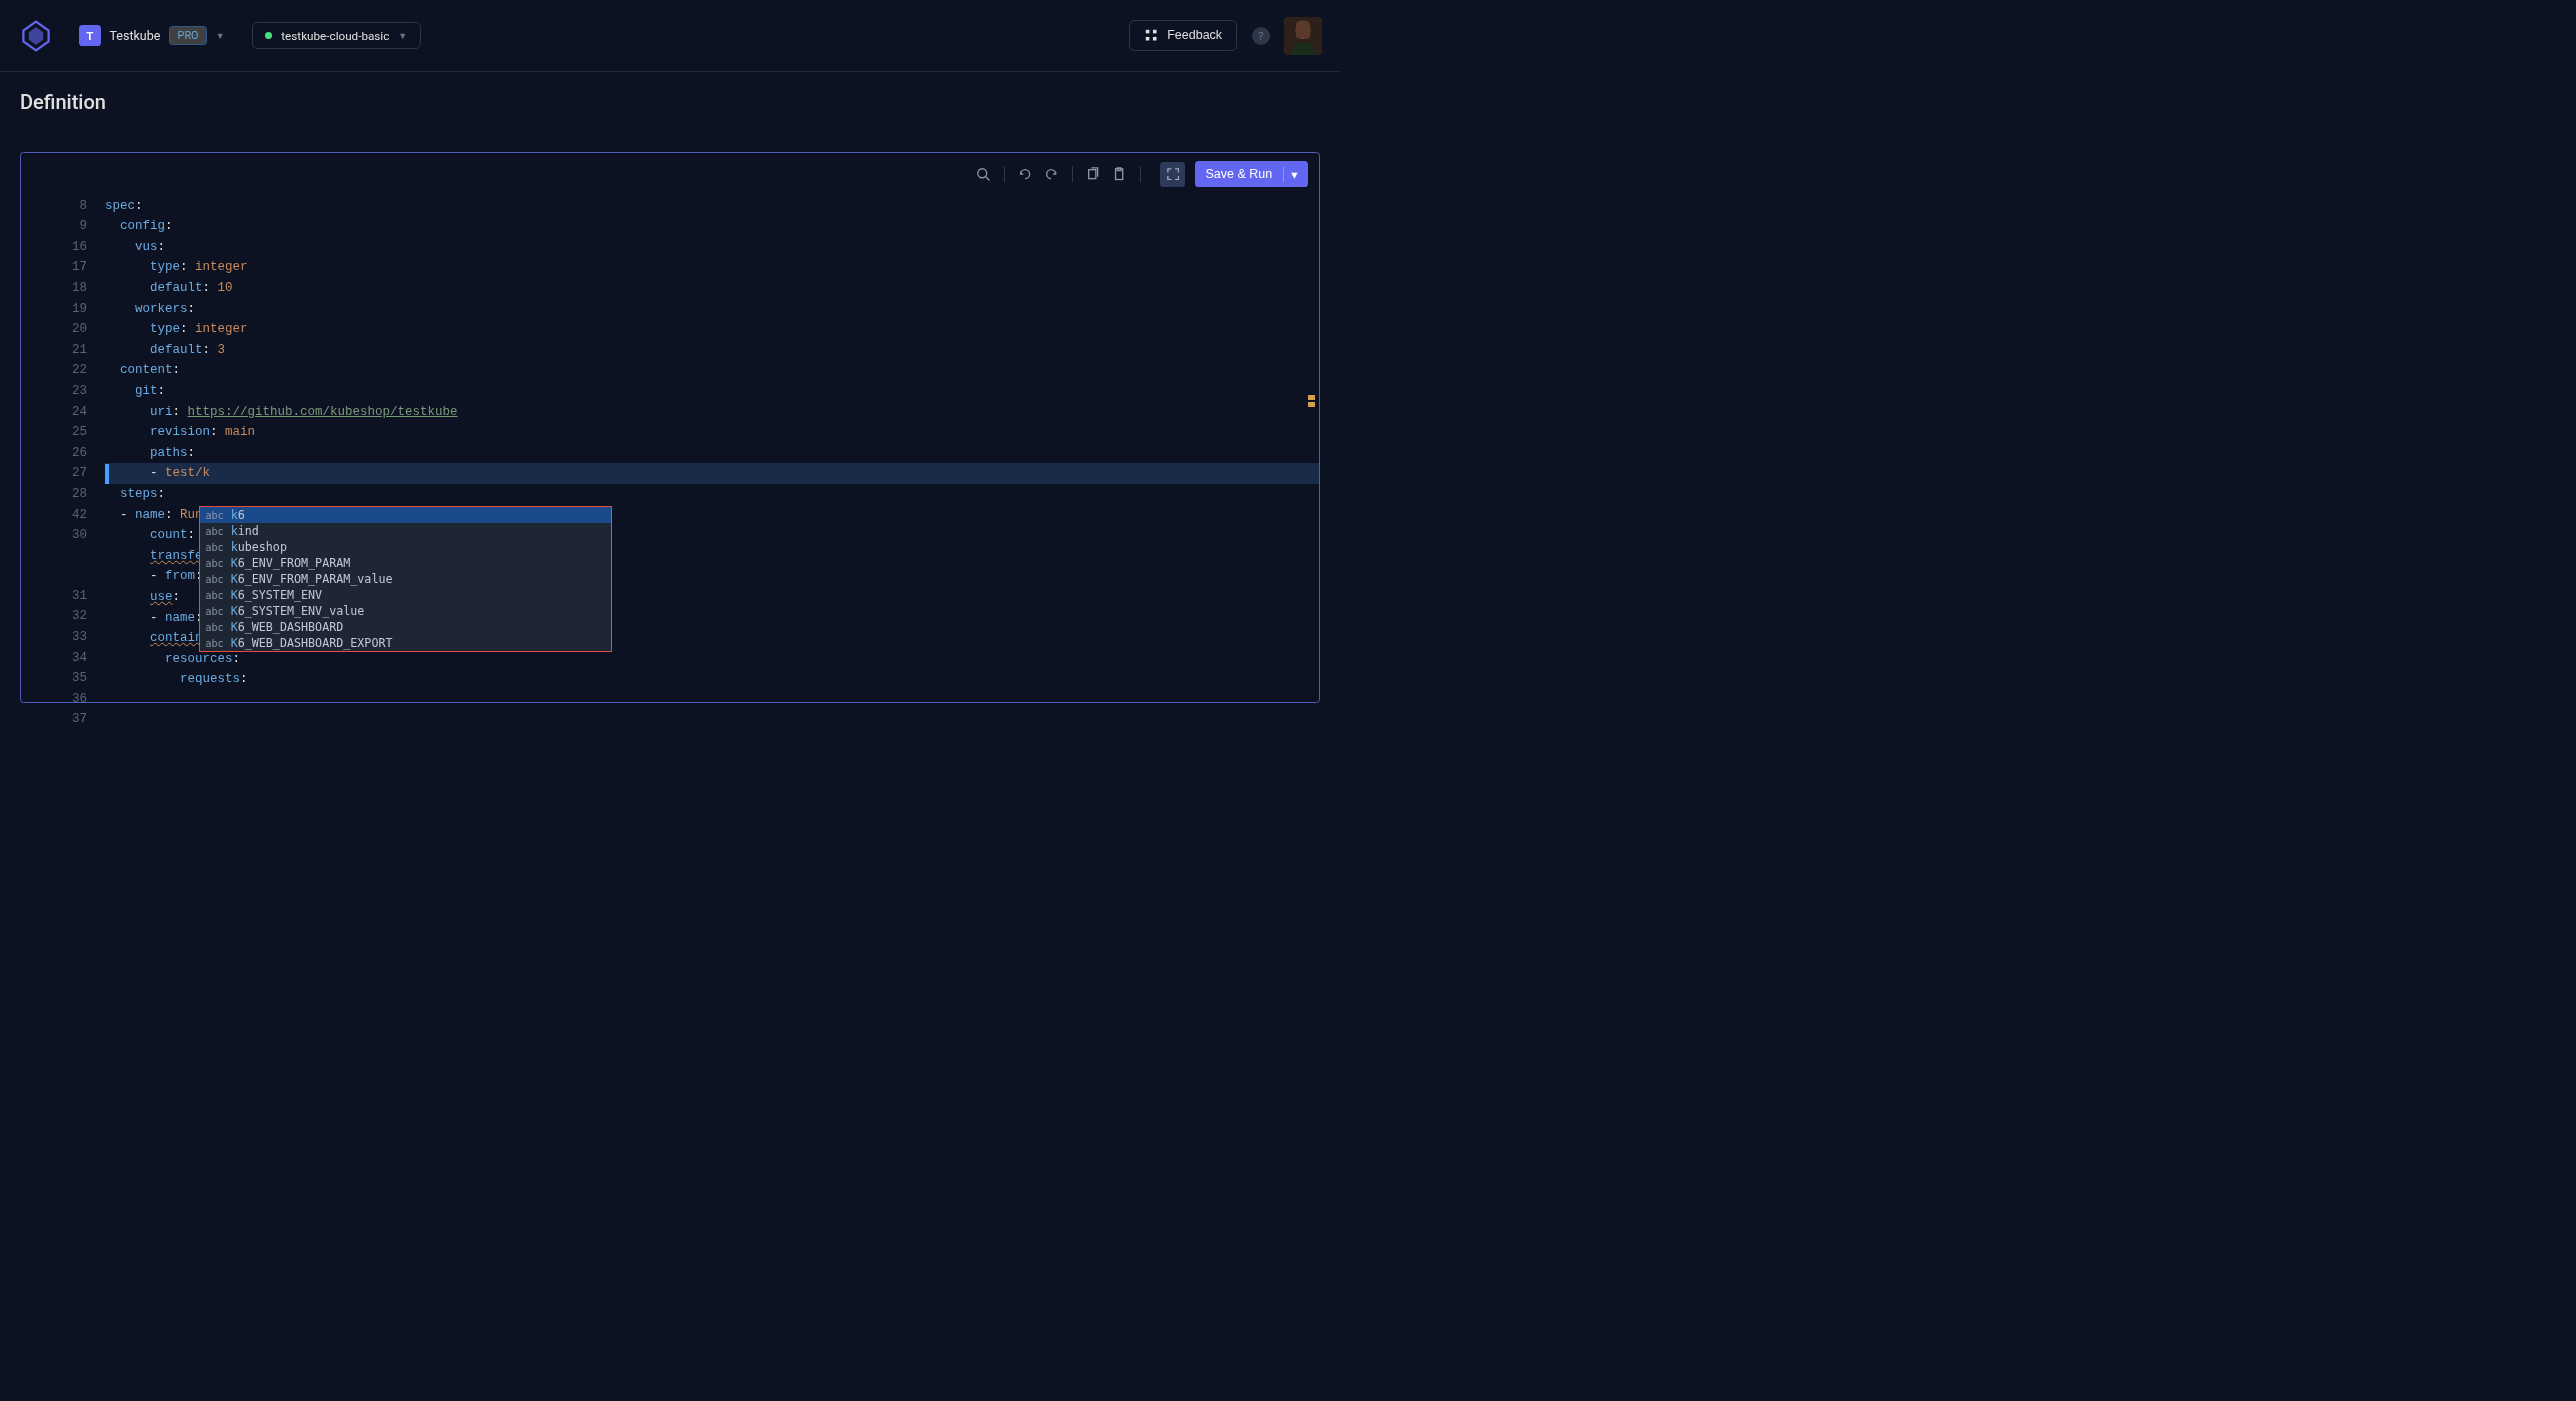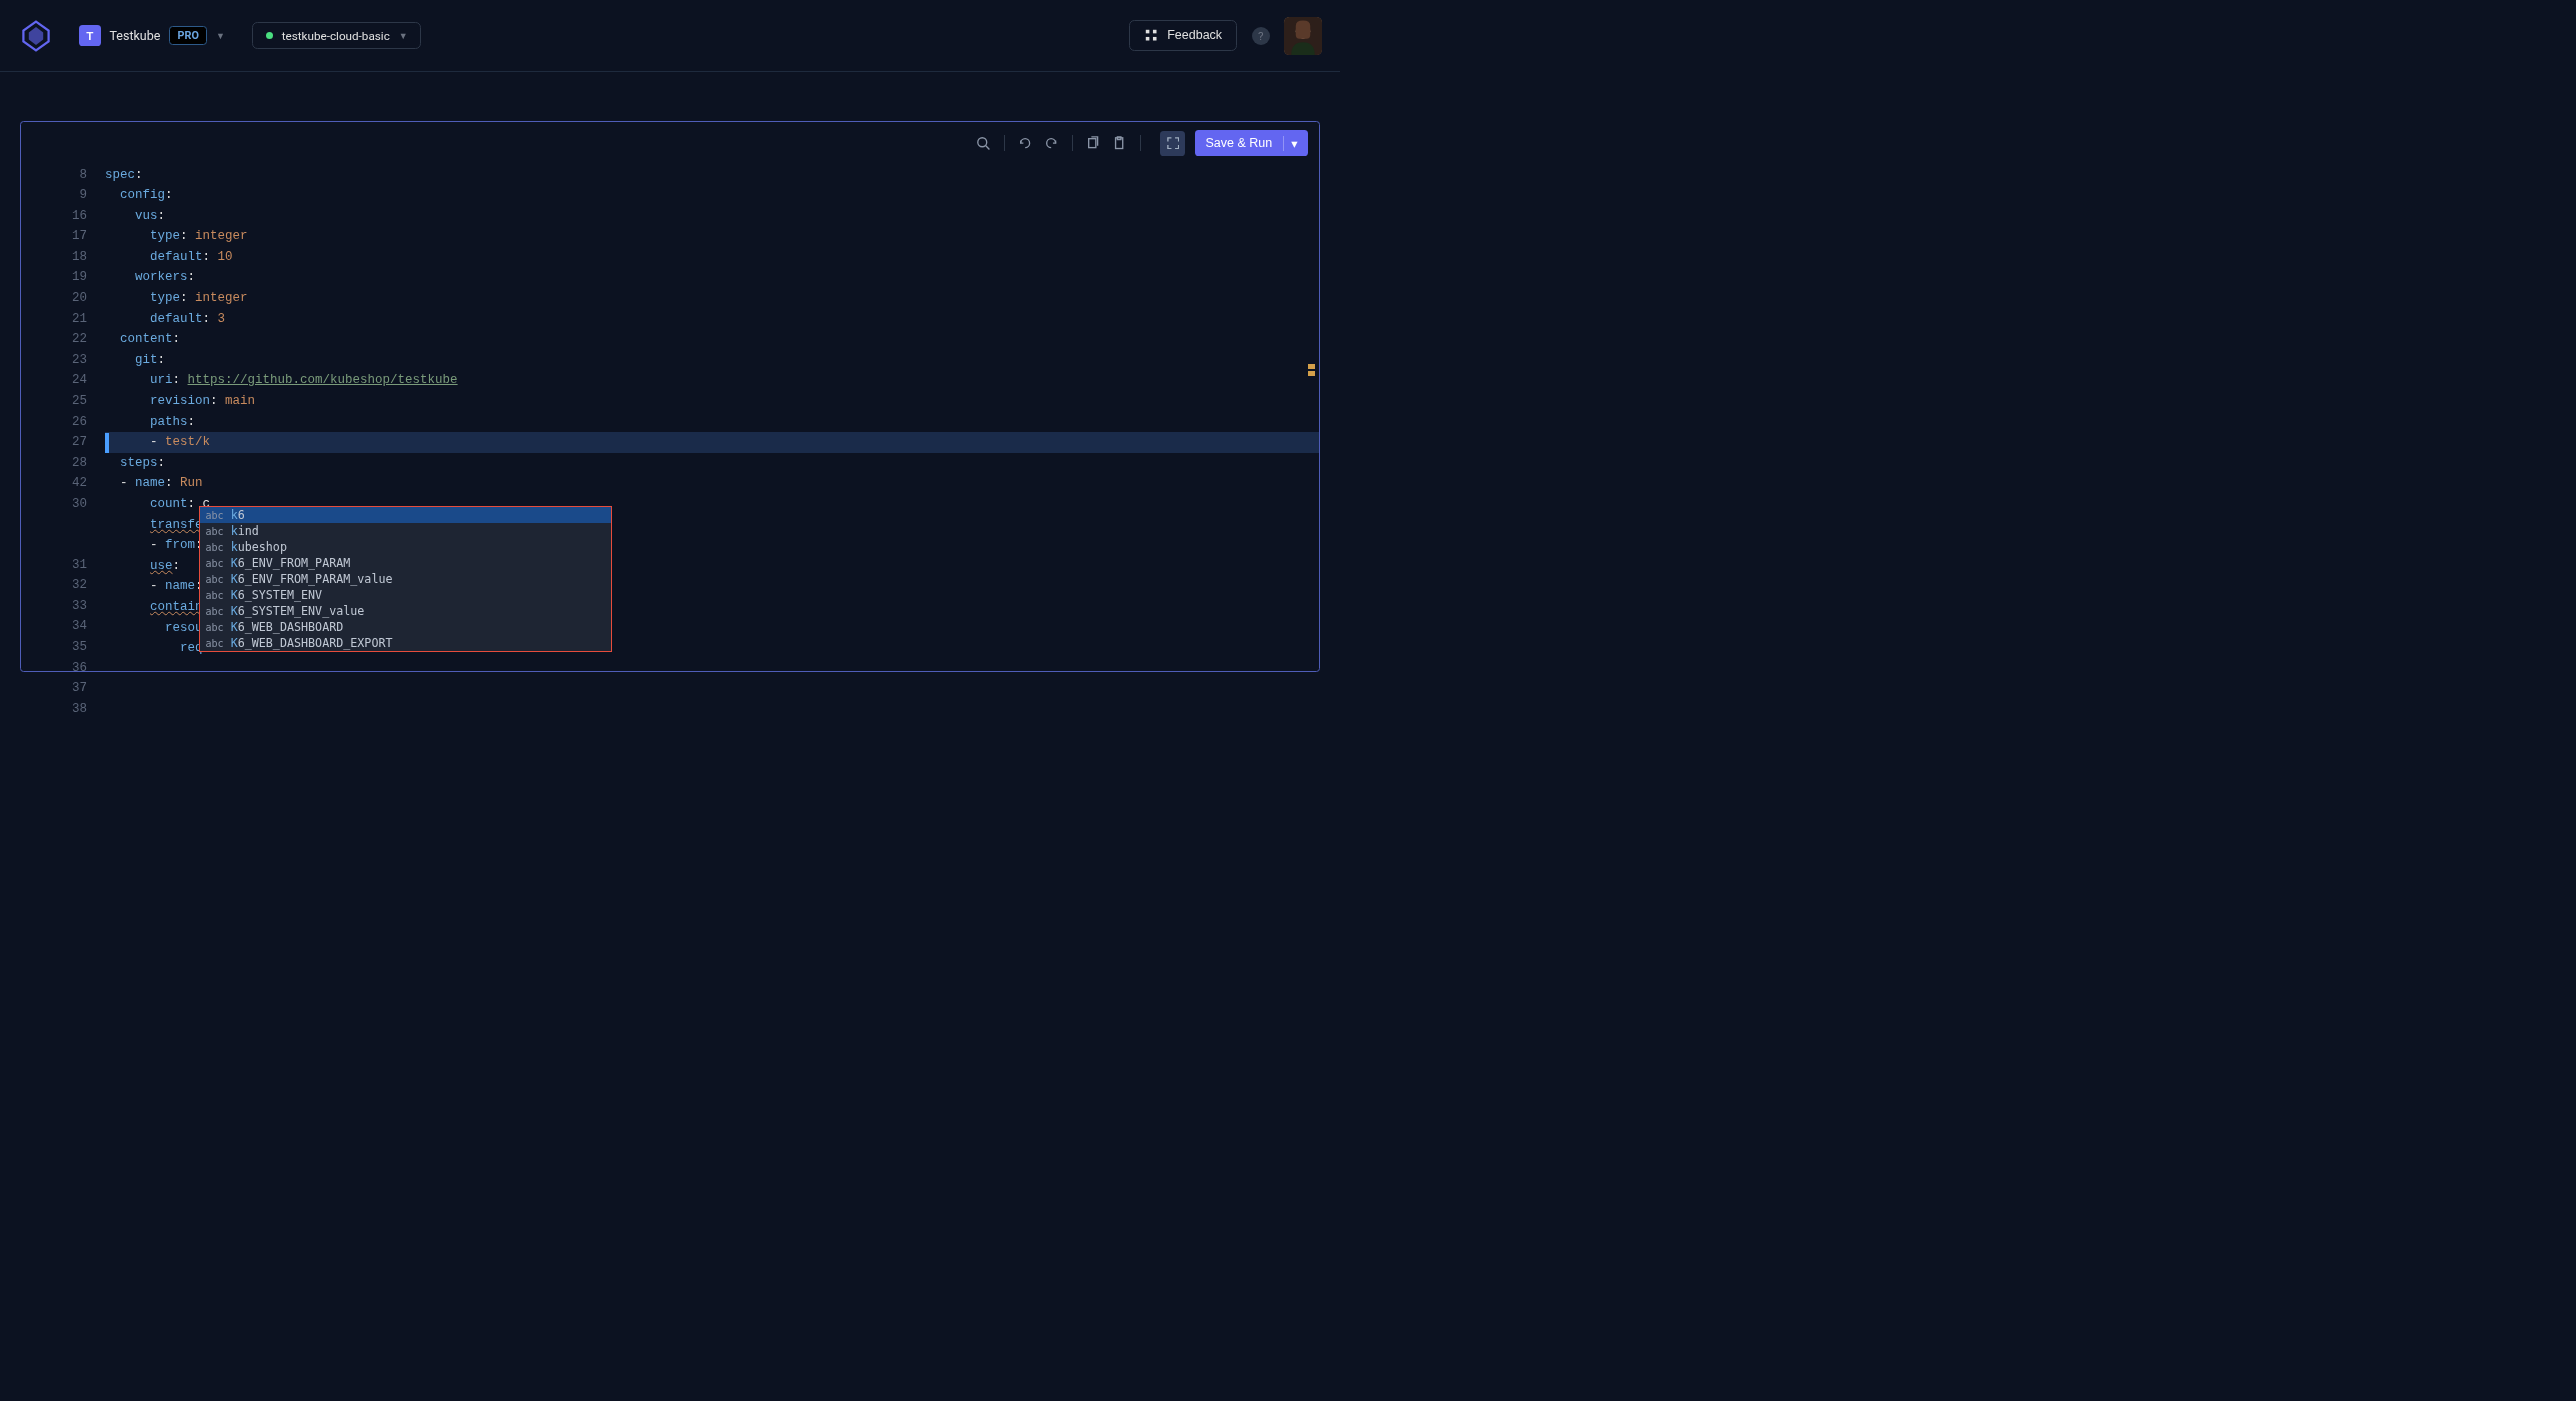--- a/index.html
+++ b/index.html
@@ -38,27 +38,27 @@
   justify-content: center;
   color: white;
   font-size: 11.7px;
   font-weight: 600;
 }
 .org-name {
   font-size: 12.5px;
   color: #e0e0e0;
 }
 .pro-badge {
-  background: #000000;
+  background: #404040;
   color: #6ba5e0;
   border: 0.9px solid #2d5a8a;
   padding: 1.8px 7.2px;
   border-radius: 3.6px;
   font-size: 10.8px;
-  font-weight: 700;
+  font-weight: 400;
 }
 .chevron-down {
   color: #6b7280;
   font-size: 9px;
 }
 .env-pill {
   margin-left: 27px;
   border: 0.9px solid #2d3748;
   border-radius: 5.4px;
   padding: 5.4px 12.5px;
@@ -300,20 +300,21 @@
           <rect width="42" height="42" fill="#2d1f1a"></rect>
           <circle cx="21" cy="16" r="8" fill="#c89a7a"></circle>
           <path d="M8 42 Q8 28 21 28 Q34 28 34 42" fill="#1a2d1a"></path>
           <path d="M13 10 Q13 4 21 4 Q29 4 29 10 L29 20 Q29 24 25 24 L17 24 Q13 24 13 20 Z" fill="#5a3a2a"></path>
         </svg>
     </div>
   </div>
 </div>
 
 <div class="header-section">
+  <h1 class="page-title">Definition</h1>
 </div>
 
 <div class="main-container">
   <div class="editor-frame">
     <div class="editor-toolbar">
       <div class="toolbar-icon">
           <svg width="14.3" height="14.3" viewBox="0 0 16 16">
             <circle cx="7" cy="7" r="5" fill="none" stroke="currentColor" stroke-width="1.5"></circle>
             <line x1="11" y1="11" x2="15" y2="15" stroke="currentColor" stroke-width="1.5"></line>
           </svg>

